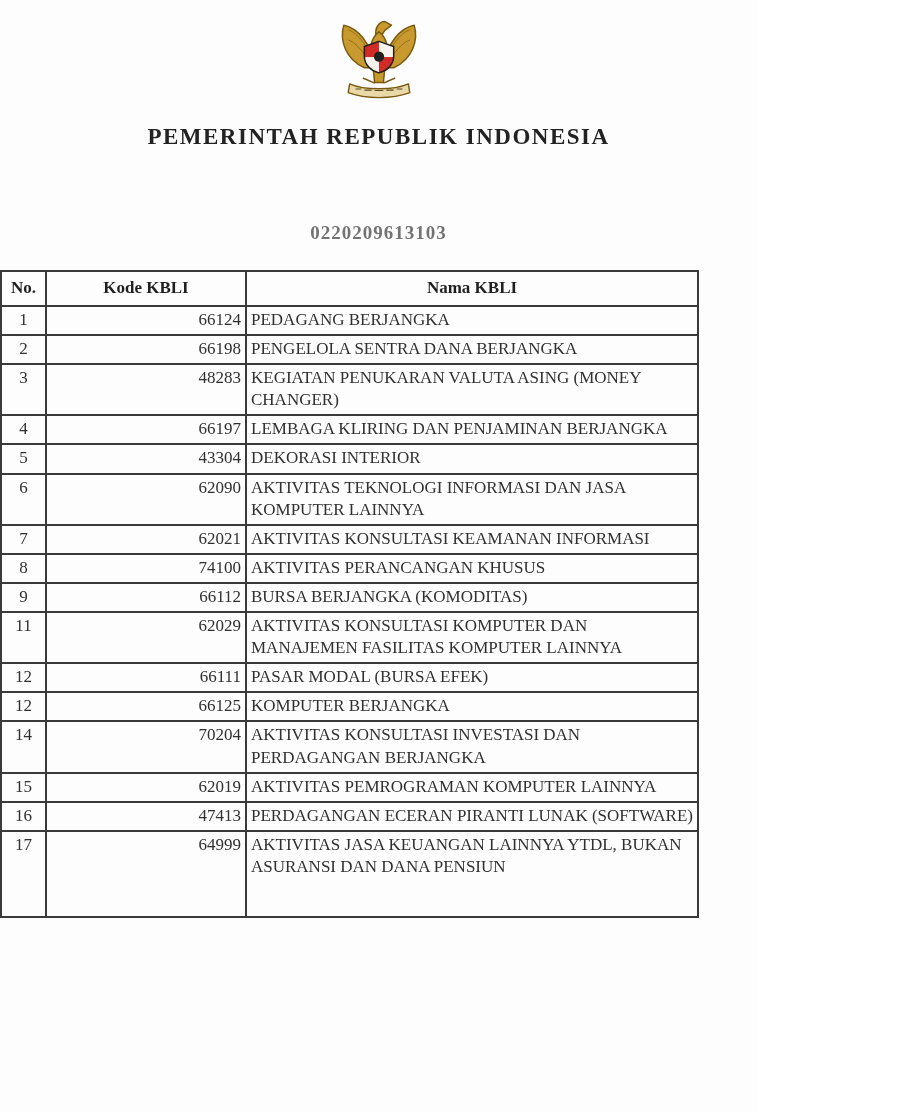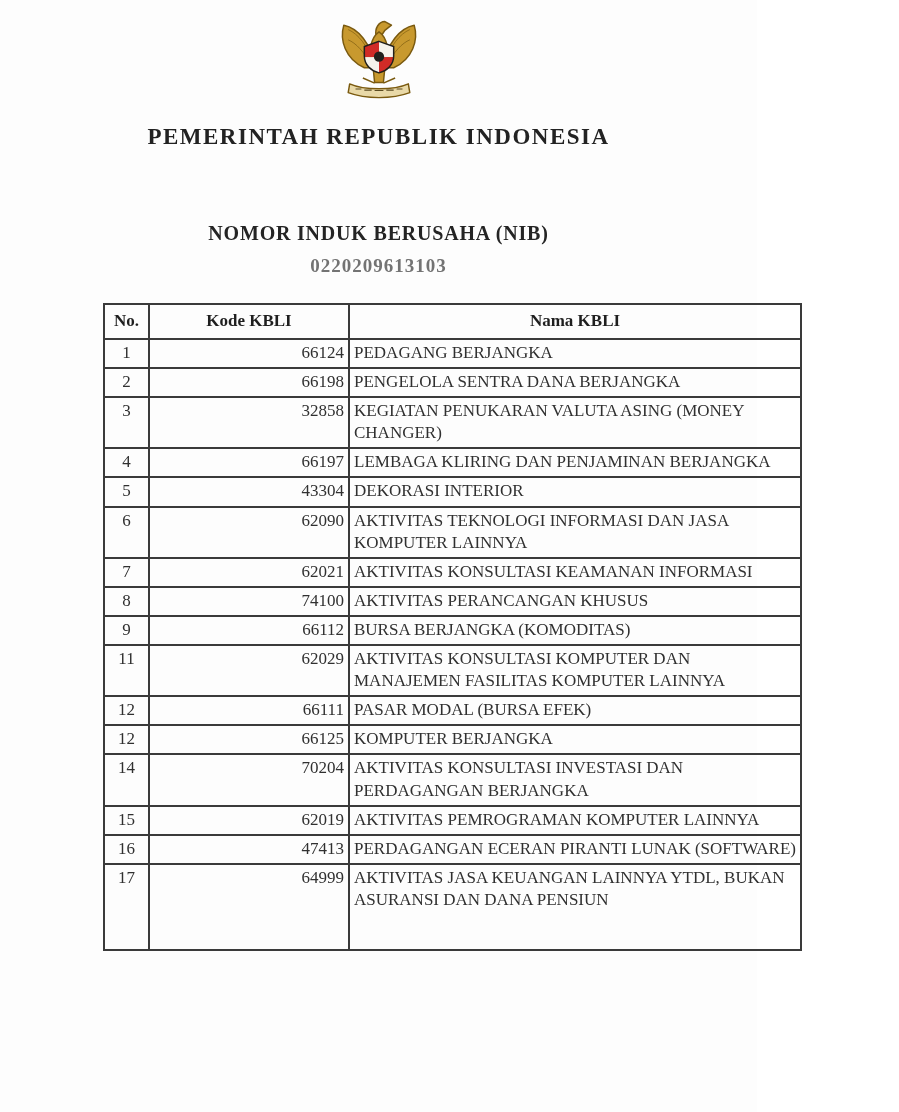--- a/index.html
+++ b/index.html
@@ -47,21 +47,20 @@
   }
   .nib-number {
     margin-top: 10px;
     font-size: 19px;
     font-weight: bold;
     letter-spacing: 1px;
     color: #737373;
   }
   table.kbli {
     border-collapse: collapse;
-    margin-left: 103px;
     margin-top: 26px;
     width: 697px;
     table-layout: fixed;
   }
   table.kbli th, table.kbli td {
     border: 2px solid #3a3a3a;
     font-size: 17px;
     line-height: 1.3;
     box-sizing: border-box;
   }
@@ -131,21 +130,20 @@
         <g stroke="#5a4a20" stroke-width="1.5">
           <path d="M28 107 h8 M40 108.5 h10 M54 109 h12 M70 108.5 h10 M84 107 h8"></path>
         </g>
       </svg>
     </span>
   </div>
 
   <h1 class="gov-title">PEMERINTAH REPUBLIK INDONESIA</h1>
 
   <div class="doc-head">
-    <h2 class="doc-title">NOMOR INDUK BERUSAHA (NIB)</h2>
     <div class="nib-number">0220209613103</div>
   </div>
 
   <table class="kbli">
     <colgroup>
       <col class="c-no">
       <col class="c-kode">
       <col class="c-nama">
     </colgroup>
     <thead>
@@ -161,21 +159,21 @@
     <td class="cell-kode">66124</td>
     <td class="cell-nama">PEDAGANG BERJANGKA</td>
   </tr>
         <tr>
     <td class="cell-no">2</td>
     <td class="cell-kode">66198</td>
     <td class="cell-nama">PENGELOLA SENTRA DANA BERJANGKA</td>
   </tr>
         <tr>
     <td class="cell-no">3</td>
-    <td class="cell-kode">32858</td>
+    <td class="cell-kode">48283</td>
     <td class="cell-nama">KEGIATAN PENUKARAN VALUTA ASING (MONEY CHANGER)</td>
   </tr>
         <tr>
     <td class="cell-no">4</td>
     <td class="cell-kode">66197</td>
     <td class="cell-nama">LEMBAGA KLIRING DAN PENJAMINAN BERJANGKA</td>
   </tr>
         <tr>
     <td class="cell-no">5</td>
     <td class="cell-kode">43304</td>

